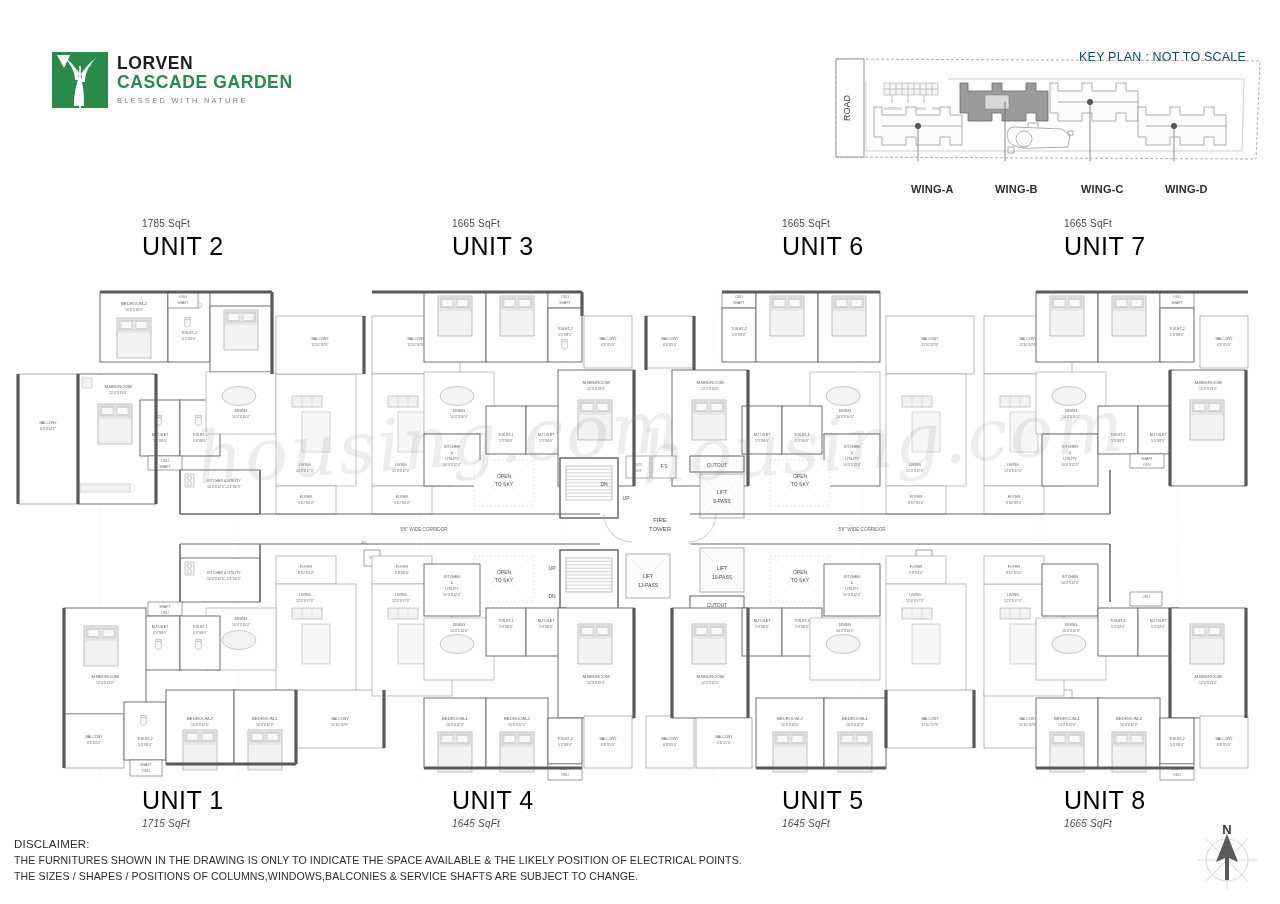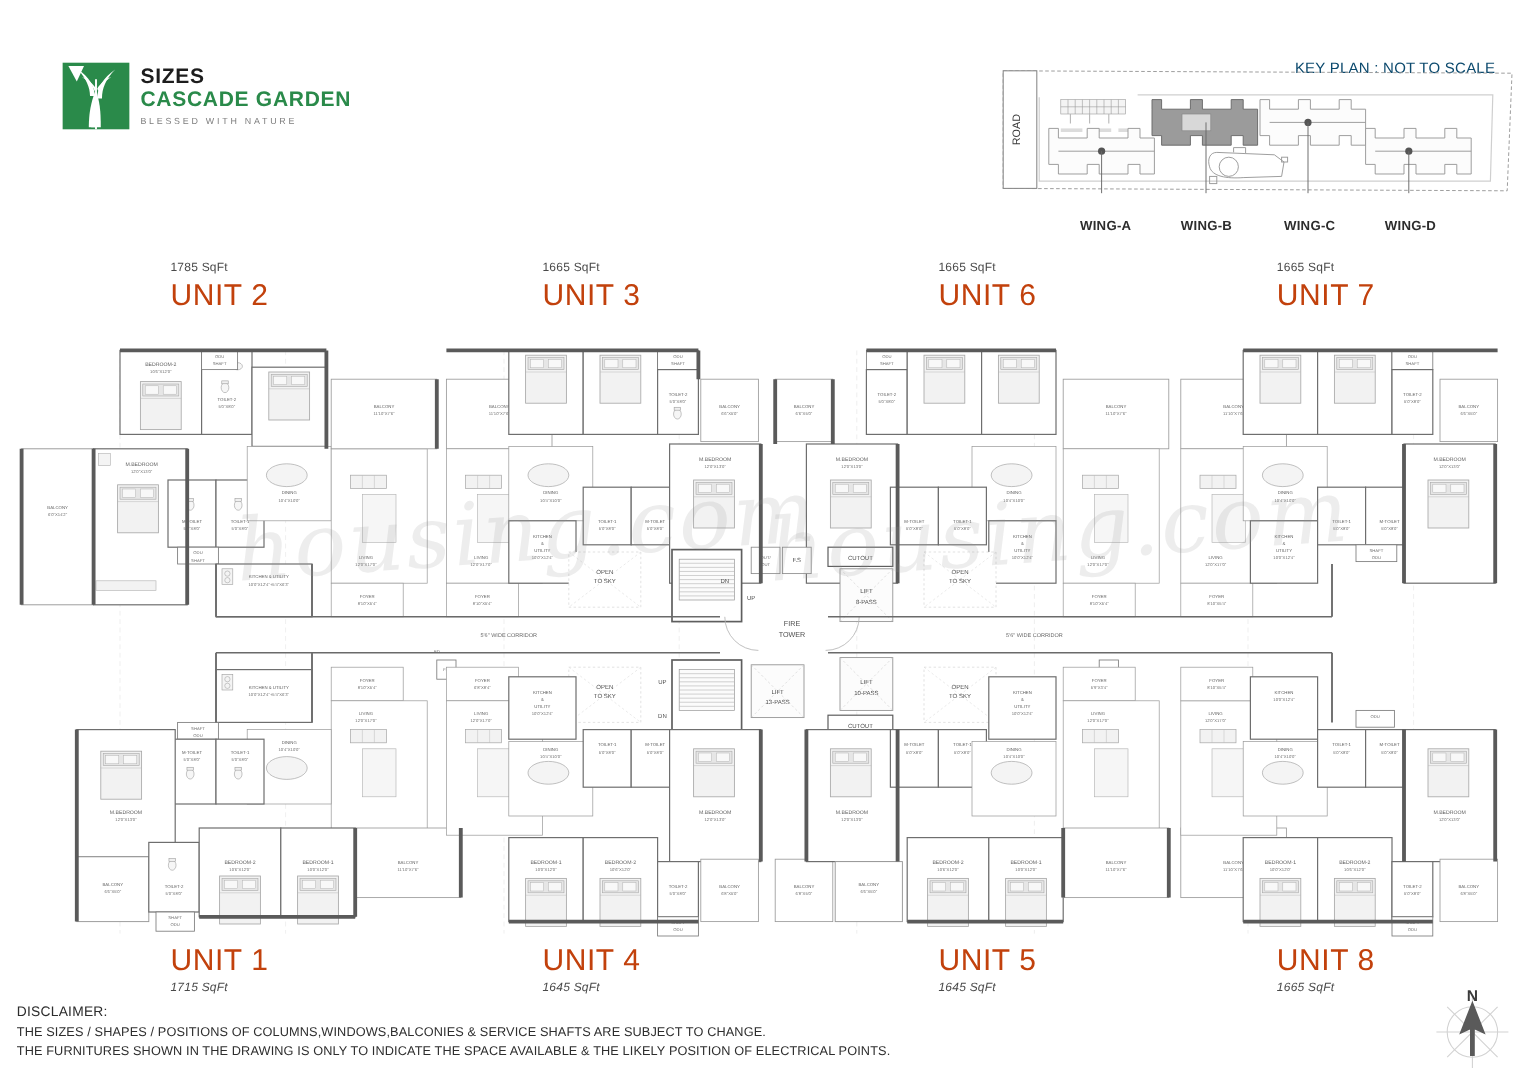--- a/index.html
+++ b/index.html
@@ -23,26 +23,26 @@
 
   
   #wing-title-block { position: absolute; left: 56px; top: 133px; }
   #wing-title { font-size: 42px; font-weight: 400; color: #4a4a4a; letter-spacing: 1px; line-height: 1; }
   #wing-subtitle { font-size: 12.5px; color: #6a6a6a; letter-spacing: .9px; margin-top: 5px; }
 
   
   #keyplan-title { position: absolute; right: 34px; top: 34px; font-size: 12.5px; color: #0c4a6e; letter-spacing: .2px; margin-top: 16px; }
   #keyplan { position: absolute; left: 832px; top: 55px; width: 432px; height: 110px; }
   #keyplan-labels { position: absolute; left: 832px; top: 183px; width: 432px; height: 16px; }
-  .kp-label { position: absolute; font-size: 11px; color: #2d2d2d; font-weight: 600; letter-spacing: .2px; white-space: nowrap; }
+  .kp-label { position: absolute; font-size: 11px; color: #2d2d2d; font-weight: 600; letter-spacing: .2px; white-space: nowrap; margin-left: 11px; }
 
   
   .unit-head { position: absolute; text-align: left; }
   .unit-area { font-size: 10px; color: #4a4a4a; letter-spacing: .2px; }
-  .unit-name { font-size: 25px; color: #c2410c; letter-spacing: .5px; line-height: 1.15; }
+  .unit-name { font-size: 25px; color: #000000; letter-spacing: .5px; line-height: 1.15; }
   .unit-head.top .unit-area { margin-bottom: 3px; }
   .unit-head.bottom .unit-area { margin-top: 3px; font-style: italic; }
 
   
   #plan-canvas { position: absolute; left: 0; top: 278px; width: 1280px; height: 510px; }
 
   
   #watermark {
     position: absolute; left: 196px; top: 400px;
     font-family: "DejaVu Serif", serif; font-style: italic;
@@ -84,21 +84,21 @@
       <path d="M27 28 C27 20 22 12 13 6 C20 14 23 21 23 28 Z" fill="#ffffff"></path>
       <path d="M29 30 C29 21 34 13 44 6 C36 14 33 22 33 30 Z" fill="#ffffff"></path>
       <path d="M28 24 L28 54 L24 54 C24 40 25 32 28 24 Z" fill="#ffffff"></path>
       <path d="M28 24 C31 32 32 40 32 54 L28 54 Z" fill="#ffffff"></path>
       <path d="M27.2 14 L28.8 14 L28.8 56 L27.2 56 Z" fill="#ffffff"></path>
       <path d="M28 22 C25 17 21 14 16 12 C22 16 25 19 27 24 Z" fill="#ffffff"></path>
       <path d="M29 22 C32 17 36 14 41 12 C35 16 32 19 30 24 Z" fill="#ffffff"></path>
       <path d="M22 54 C22 42 24 33 27 25 L28 25 L28 54 Z" fill="#ffffff"></path>
     </svg>
     <div class="brand-text">
-      <div class="brand-l1">SIZES</div>
+      <div class="brand-l1">LORVEN</div>
       <div class="brand-l2">CASCADE GARDEN</div>
       <div class="brand-l3">BLESSED WITH NATURE</div>
     </div>
   </div>
 
 
   <div id="keyplan-title">KEY PLAN : NOT TO SCALE</div>
 
   <svg id="keyplan" viewBox="0 0 432 110">
 
@@ -858,22 +858,22 @@
       <path d="M180 266 L180 324 M260 266 L260 324"></path>
       <path d="M1110 236 L1110 192 M1110 266 L1110 324"></path>
     </g>
   </svg>
 
   <div id="watermark">housing.com</div>
   <div id="watermark2">housing.com</div>
 
   <div id="disclaimer">
     <div id="disclaimer-title">DISCLAIMER:</div>
+    <div class="disclaimer-line">THE FURNITURES SHOWN IN THE DRAWING IS ONLY TO INDICATE THE SPACE AVAILABLE &amp; THE LIKELY POSITION OF ELECTRICAL POINTS.</div>
     <div class="disclaimer-line">THE SIZES / SHAPES / POSITIONS OF COLUMNS,WINDOWS,BALCONIES &amp; SERVICE SHAFTS ARE SUBJECT TO CHANGE.</div>
-    <div class="disclaimer-line">THE FURNITURES SHOWN IN THE DRAWING IS ONLY TO INDICATE THE SPACE AVAILABLE &amp; THE LIKELY POSITION OF ELECTRICAL POINTS.</div>
   </div>
 
   <svg id="compass" viewBox="0 0 78 78">
     <g stroke="#d2d2d2" stroke-width="0.9" fill="none">
       <circle cx="39" cy="42" r="21"></circle>
       <line x1="39" y1="12" x2="39" y2="72"></line>
       <line x1="9" y1="42" x2="69" y2="42"></line>
       <line x1="18" y1="21" x2="60" y2="63"></line>
       <line x1="60" y1="21" x2="18" y2="63"></line>
     </g>

